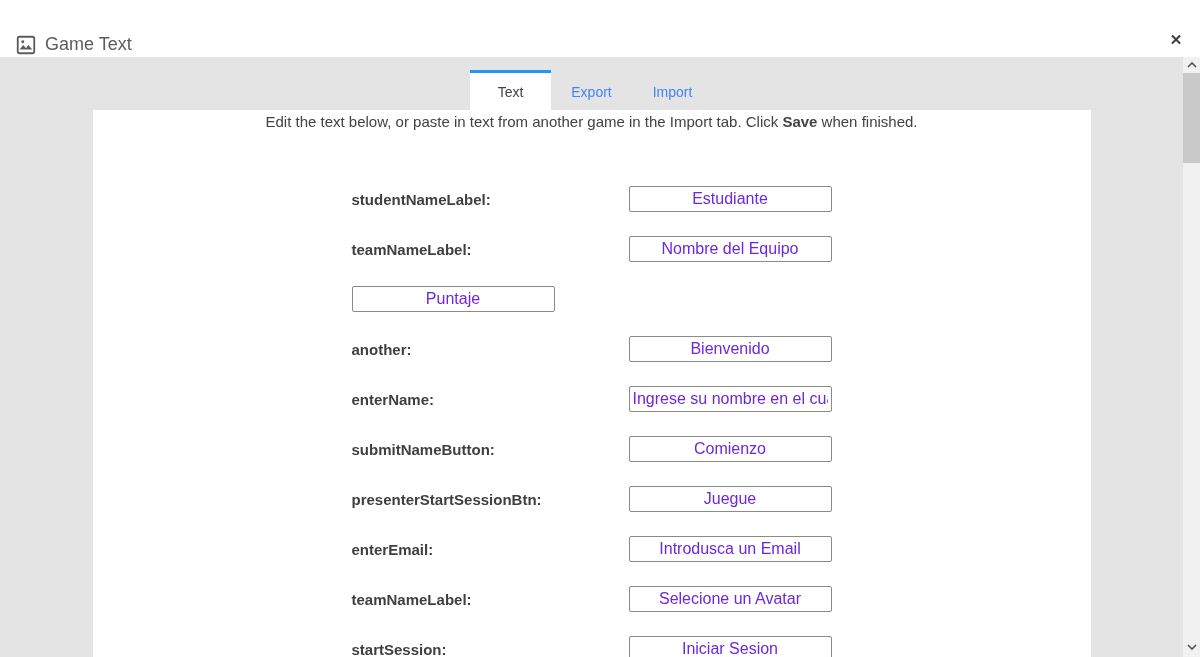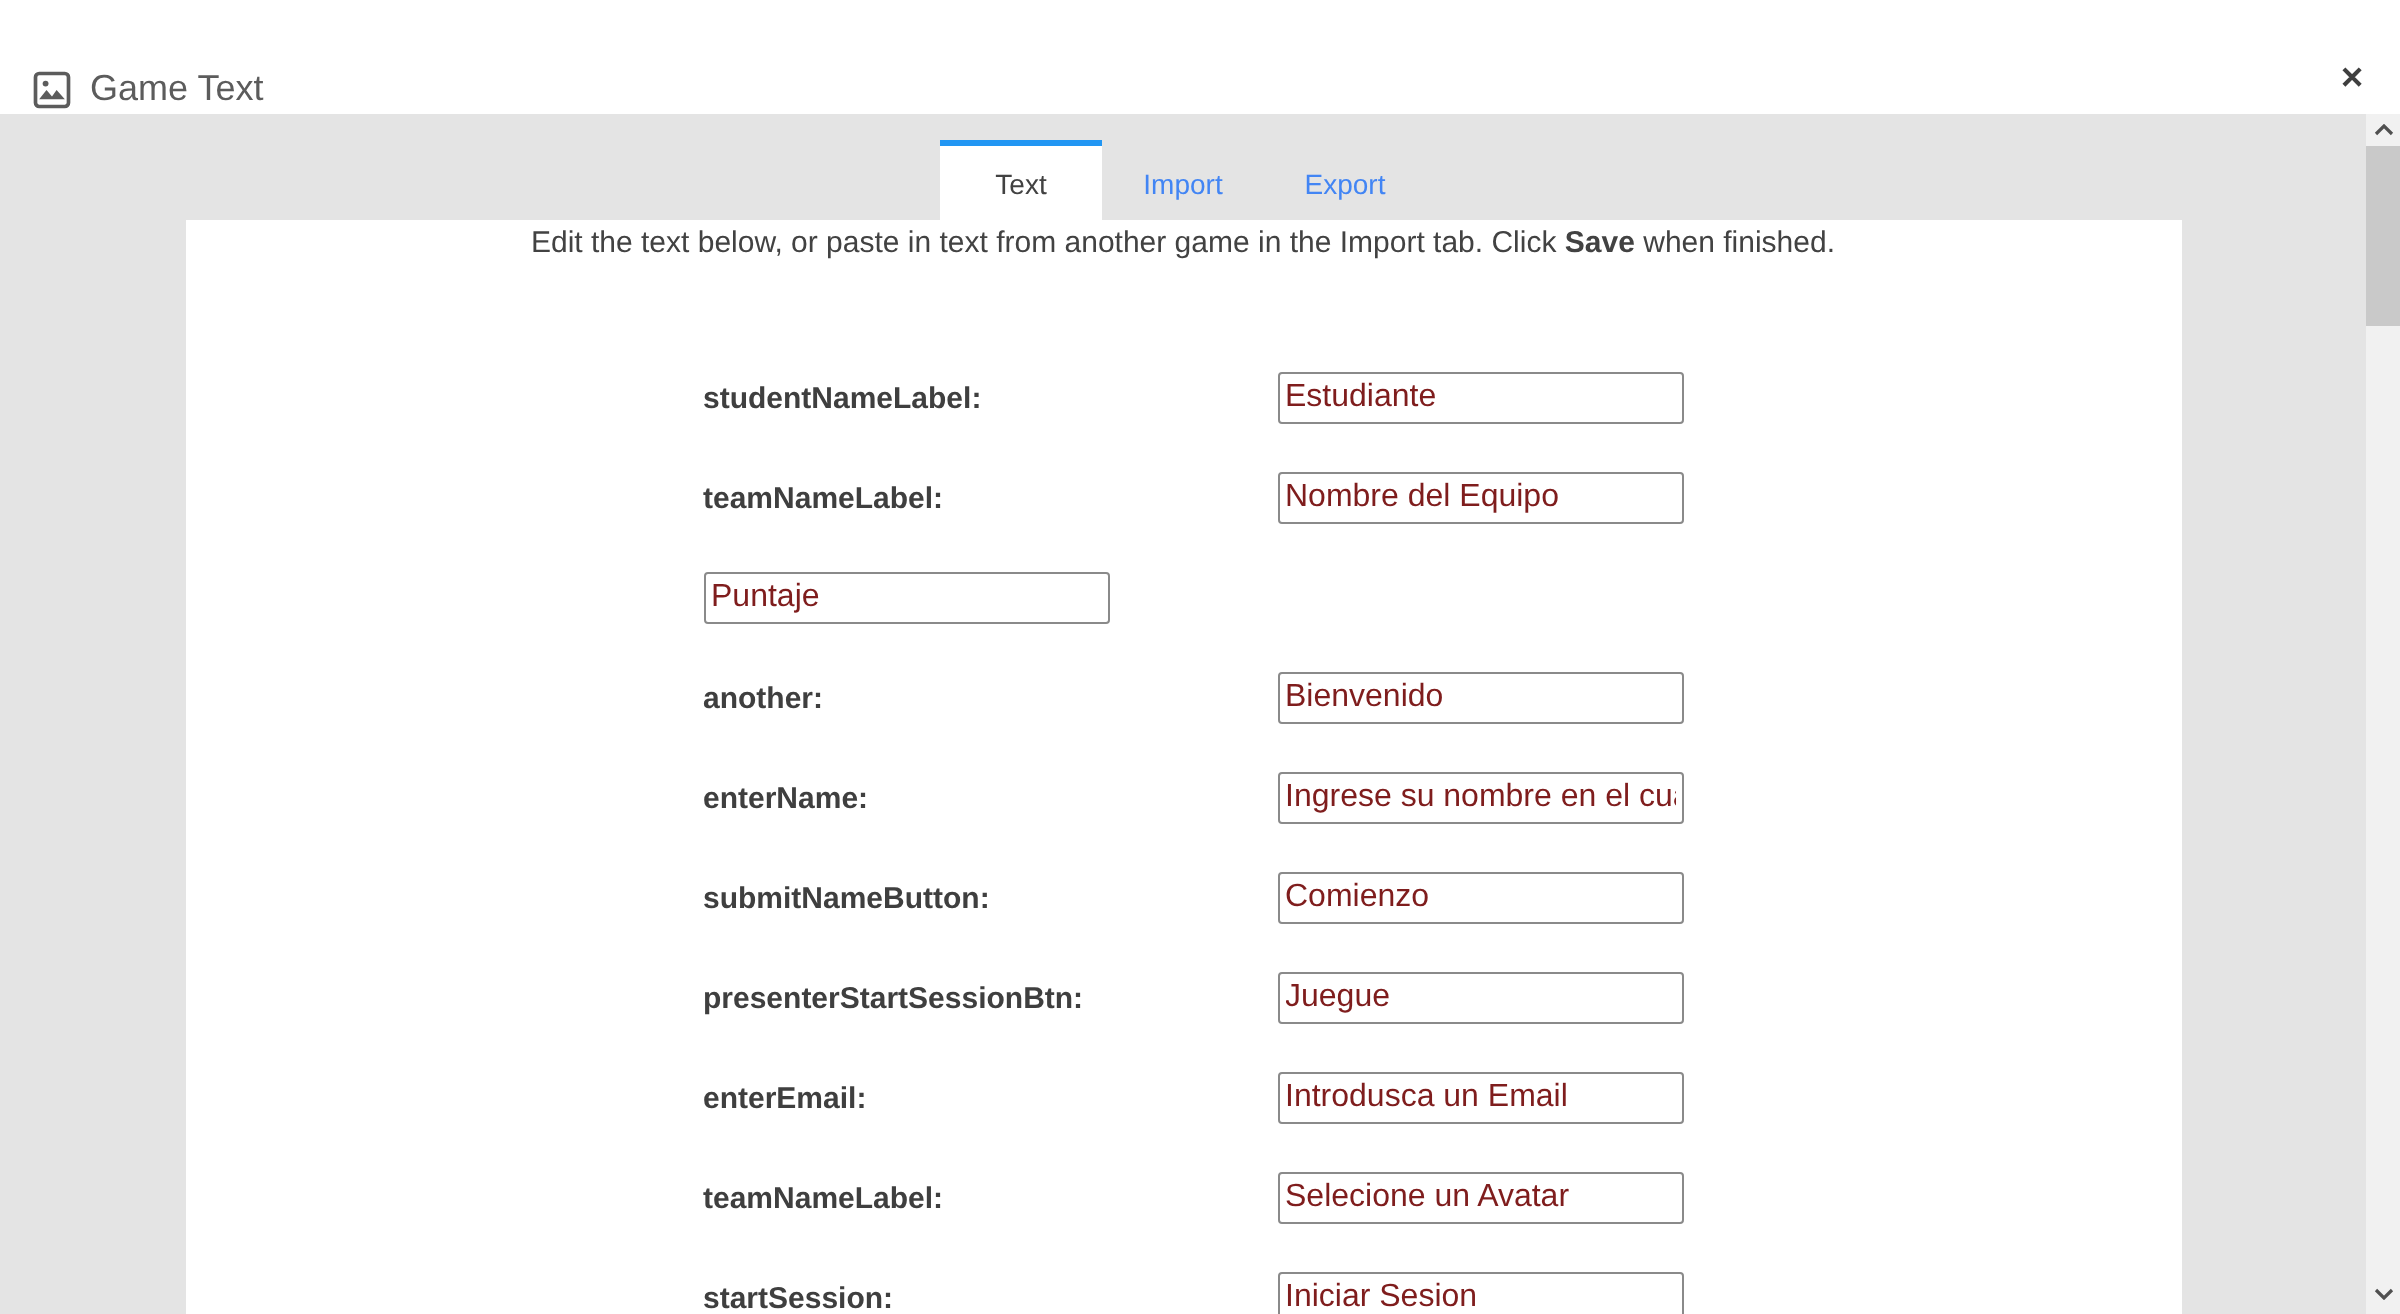--- a/index.html
+++ b/index.html
@@ -27,25 +27,25 @@
 
   
   .panel { width:998px; margin:0 auto; background:#ffffff; height:1200px; }
   .instruction { padding-top:3px; height:41px; text-align:center;
                  font-size:15px; color:#424242; }
   .instruction b { font-weight:bold; }
 
   
   .form { margin-top:35px; }
   .row { display:flex; align-items:center; height:26px; margin-bottom:24px;
-         padding-left:259px;gap:10px; }
+         padding-left:259px; }
   .row label { width:277px; font-size:15px; font-weight:bold; color:#3f3f3f; }
   .row input { width:203px; height:26px; border:1px solid #8a8a8a; border-radius:2px;
-               padding:0 3px; font-size:16px; color:#7f1d1d;
-               font-family:"Liberation Sans", sans-serif; background:#fff; }
+               padding:0 3px; font-size:16px; color:#6d28d9;
+               font-family:"Liberation Sans", sans-serif; background:#fff;text-align:center; }
 
   
   .scrollbar { position:absolute; top:57px; right:0; bottom:0; width:17px;
                background:#f1f1f1; }
   .sb-arrow { position:absolute; left:0; width:17px; height:16px;
               display:flex; align-items:center; justify-content:center; cursor:pointer; }
   .sb-arrow.up { top:0; }
   .sb-arrow.down { bottom:2px; }
   .sb-thumb { position:absolute; top:16px; left:0; width:17px; height:90px;
               background:#c9c9c9; cursor:pointer; }
@@ -62,22 +62,22 @@
     </svg>
   </span>
   <span class="dlg-title">Game Text</span>
   <button class="dlg-close">✕</button>
 </div>
 
 <div class="modal-body">
 
   <div class="tabs">
     <div class="tab active">Text</div>
+    <div class="tab">Export</div>
     <div class="tab">Import</div>
-    <div class="tab">Export</div>
   </div>
 
   <div class="panel">
     <p class="instruction"><span>Edit the text below, or paste in text from another game in the Import tab. Click </span><b>Save</b><span> when finished.</span></p>
 
     <div class="form">
 
       <div class="row">
         <label>studentNameLabel:</label>
         <input type="text" value="Estudiante" style="">

